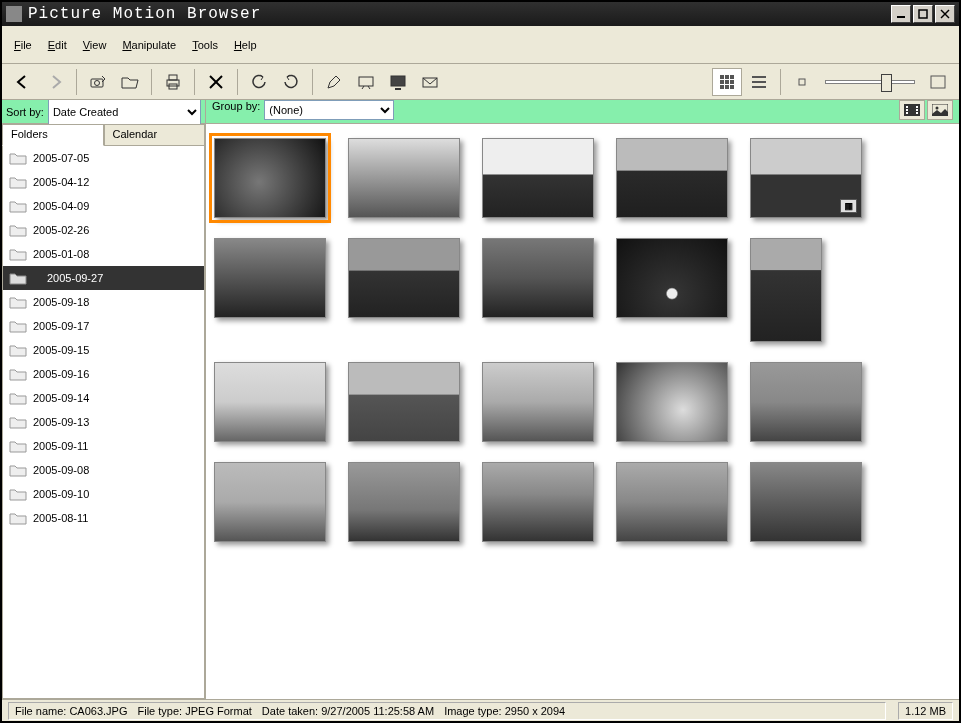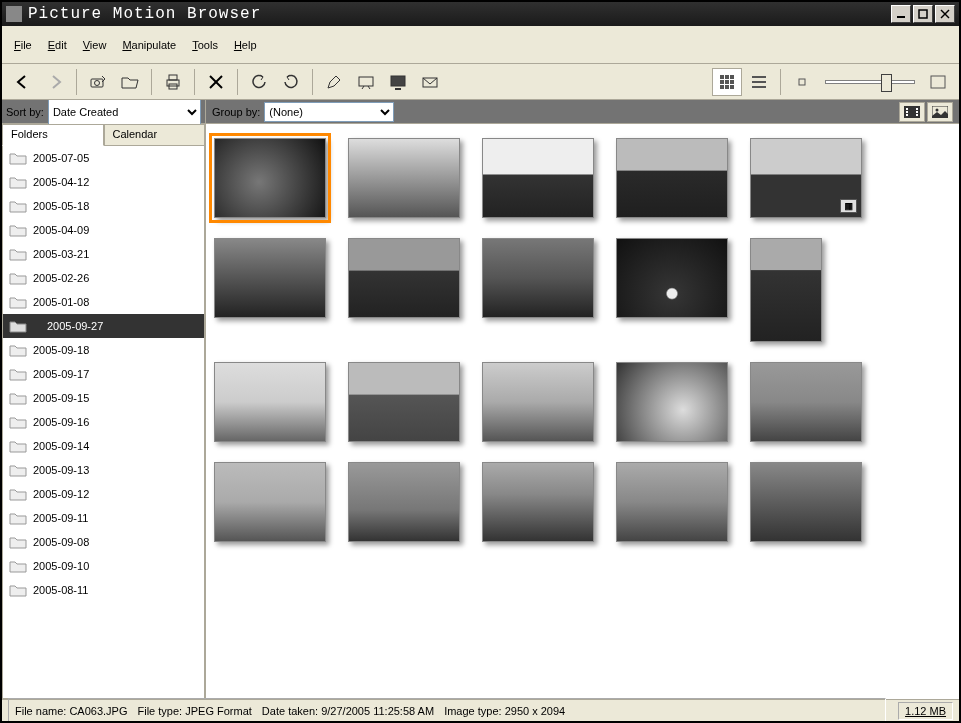--- a/index.html
+++ b/index.html
@@ -112,21 +112,21 @@
 
 
 .icn { width: 20px; height: 20px; }
 .icn-sm { width: 16px; height: 16px; }
 
 
 .main {
   flex: 1;
   display: flex;
   overflow: hidden;
-  background: #737373;
+  background: #86efac;
 }
 
 
 .sidebar {
   width: 204px;
   display: flex;
   flex-direction: column;
   border-right: 1px solid #aca899;
 }
 .sort-bar {
@@ -191,21 +191,20 @@
 
 
 .content {
   flex: 1;
   display: flex;
   flex-direction: column;
 }
 .group-bar {
   height: 24px;
   display: flex;
-  align-items: center;
   padding: 0 6px;
   gap: 4px;
   border-bottom: 1px solid #aca899;
 }
 .group-bar select {
   width: 130px;
   font-size: 11px;
   height: 20px;
   background: #fff;
   border: 1px solid #7f9db9;
@@ -272,23 +271,22 @@
   padding: 0 6px;
   gap: 12px;
   font-size: 11px;
 }
 .statusbar .cell {
   border: 1px inset #fff;
   padding: 1px 6px;
   height: 18px;
   display: flex;
   align-items: center;
-  text-decoration: underline;
-}
-.statusbar .grow { flex: 1; border: 1px inset #fff; padding:1px 6px; height:26px; display:flex;align-items:center;gap:10px;}
+}
+.statusbar .grow { flex: 1; border: 1px inset #fff; padding:1px 6px; height:18px; display:flex;align-items:center;gap:10px;}
 
 </style>
 </head>
 <body>
 
 <div class="titlebar">
   <span class="app-icon"></span>
   <span class="title-text">Picture Motion Browser</span>
   <div class="win-controls">
     <div class="win-btn">
@@ -455,38 +453,26 @@
         <div class="folder-item">
           <span class="folder-icon"><svg width="18" height="14" viewBox="0 0 18 14">
               <path d="M1 3 L6 3 L8 5 L17 5 L17 13 L1 13 Z" fill="#eee" stroke="#999"></path>
             </svg></span>
           <span>2005-04-12</span>
         </div>
         <div class="folder-item">
           <span class="folder-icon"><svg width="18" height="14" viewBox="0 0 18 14">
               <path d="M1 3 L6 3 L8 5 L17 5 L17 13 L1 13 Z" fill="#eee" stroke="#999"></path>
             </svg></span>
-          <span>2005-05-18</span>
-        </div>
-        <div class="folder-item">
-          <span class="folder-icon"><svg width="18" height="14" viewBox="0 0 18 14">
-              <path d="M1 3 L6 3 L8 5 L17 5 L17 13 L1 13 Z" fill="#eee" stroke="#999"></path>
-            </svg></span>
           <span>2005-04-09</span>
         </div>
         <div class="folder-item">
           <span class="folder-icon"><svg width="18" height="14" viewBox="0 0 18 14">
               <path d="M1 3 L6 3 L8 5 L17 5 L17 13 L1 13 Z" fill="#eee" stroke="#999"></path>
             </svg></span>
-          <span>2005-03-21</span>
-        </div>
-        <div class="folder-item">
-          <span class="folder-icon"><svg width="18" height="14" viewBox="0 0 18 14">
-              <path d="M1 3 L6 3 L8 5 L17 5 L17 13 L1 13 Z" fill="#eee" stroke="#999"></path>
-            </svg></span>
           <span>2005-02-26</span>
         </div>
         <div class="folder-item">
           <span class="folder-icon"><svg width="18" height="14" viewBox="0 0 18 14">
               <path d="M1 3 L6 3 L8 5 L17 5 L17 13 L1 13 Z" fill="#eee" stroke="#999"></path>
             </svg></span>
           <span>2005-01-08</span>
         </div>
         <div class="folder-item selected">
           <span class="folder-icon"><svg width="18" height="14" viewBox="0 0 18 14">
@@ -522,26 +508,20 @@
           <span class="folder-icon"><svg width="18" height="14" viewBox="0 0 18 14">
               <path d="M1 3 L6 3 L8 5 L17 5 L17 13 L1 13 Z" fill="#eee" stroke="#999"></path>
             </svg></span>
           <span>2005-09-14</span>
         </div>
         <div class="folder-item">
           <span class="folder-icon"><svg width="18" height="14" viewBox="0 0 18 14">
               <path d="M1 3 L6 3 L8 5 L17 5 L17 13 L1 13 Z" fill="#eee" stroke="#999"></path>
             </svg></span>
           <span>2005-09-13</span>
-        </div>
-        <div class="folder-item">
-          <span class="folder-icon"><svg width="18" height="14" viewBox="0 0 18 14">
-              <path d="M1 3 L6 3 L8 5 L17 5 L17 13 L1 13 Z" fill="#eee" stroke="#999"></path>
-            </svg></span>
-          <span>2005-09-12</span>
         </div>
         <div class="folder-item">
           <span class="folder-icon"><svg width="18" height="14" viewBox="0 0 18 14">
               <path d="M1 3 L6 3 L8 5 L17 5 L17 13 L1 13 Z" fill="#eee" stroke="#999"></path>
             </svg></span>
           <span>2005-09-11</span>
         </div>
         <div class="folder-item">
           <span class="folder-icon"><svg width="18" height="14" viewBox="0 0 18 14">
               <path d="M1 3 L6 3 L8 5 L17 5 L17 13 L1 13 Z" fill="#eee" stroke="#999"></path>

